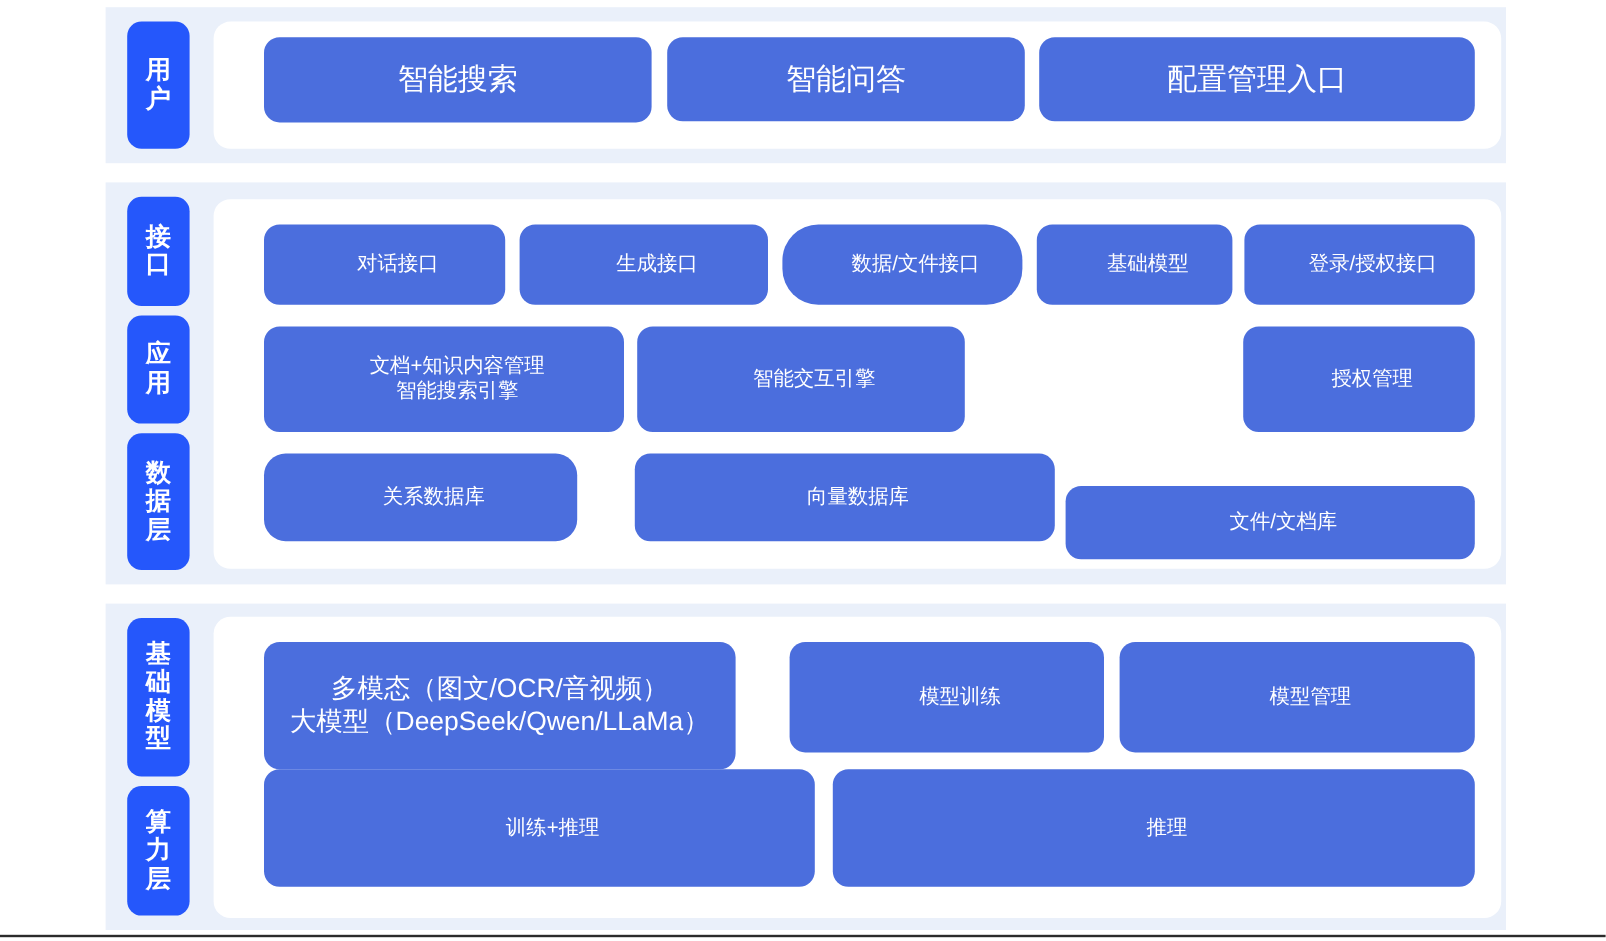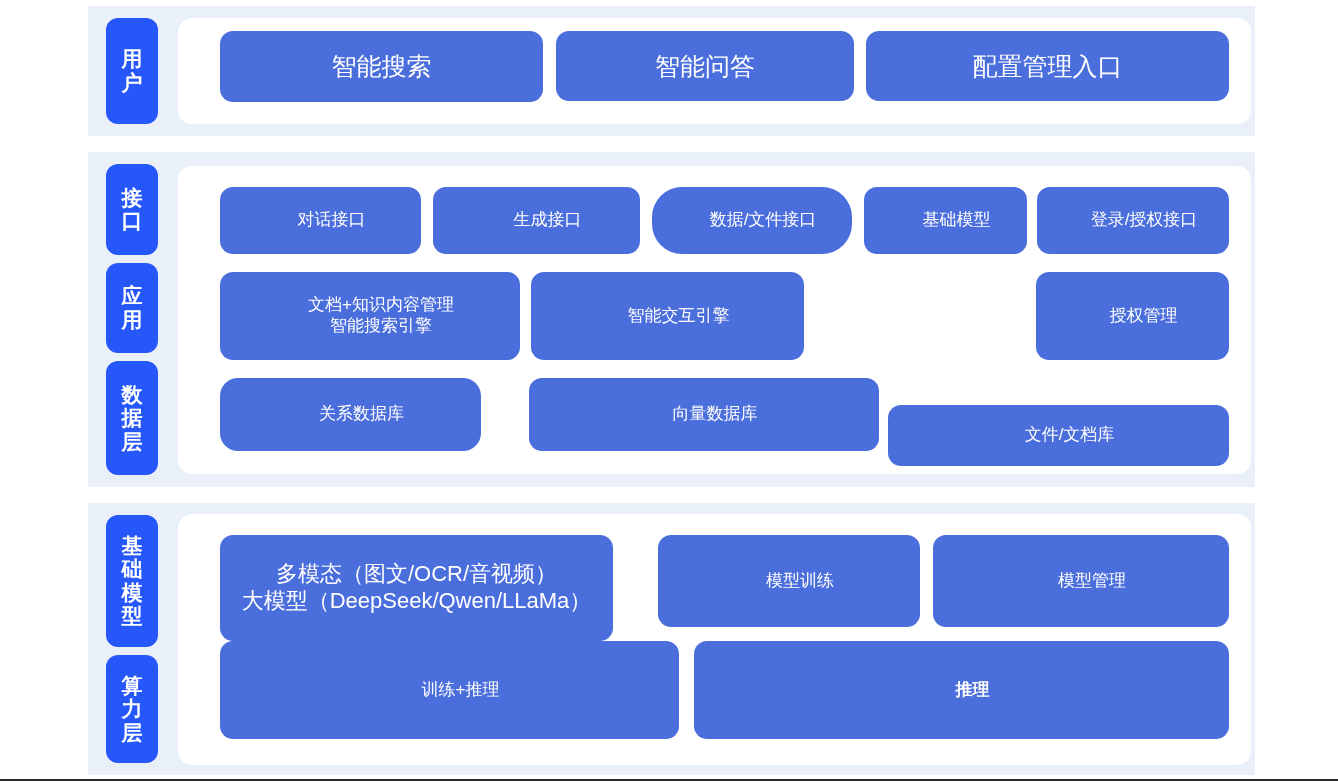--- a/index.html
+++ b/index.html
@@ -164,17 +164,17 @@
     </div>
   </div>
   <div class="card" style="left:178px; top:514px; width:1073px; height:251px;"></div>
 
   <div class="box tight" style="left:220px; top:535px; width:393px; height:106px;">多模态（图文/OCR/音视频）
 大模型（DeepSeek/Qwen/LLaMa）</div>
   <div class="box small" style="left:658px; top:535px; width:262px; height:92px;">模型训练</div>
   <div class="box small" style="left:220px; top:641px; width:459px; height:98px;">训练+推理</div>
 
   <div class="box small" style="left:933px; top:535px; width:296px; height:92px;">模型管理</div>
-  <div class="box small" style="left:694px; top:641px; width:535px; height:98px;font-weight:bold;">推理</div>
+  <div class="box small" style="left:694px; top:641px; width:535px; height:98px;">推理</div>
 
   <div class="bottom-rule"></div>
 
 </div>
 
 </body></html>

